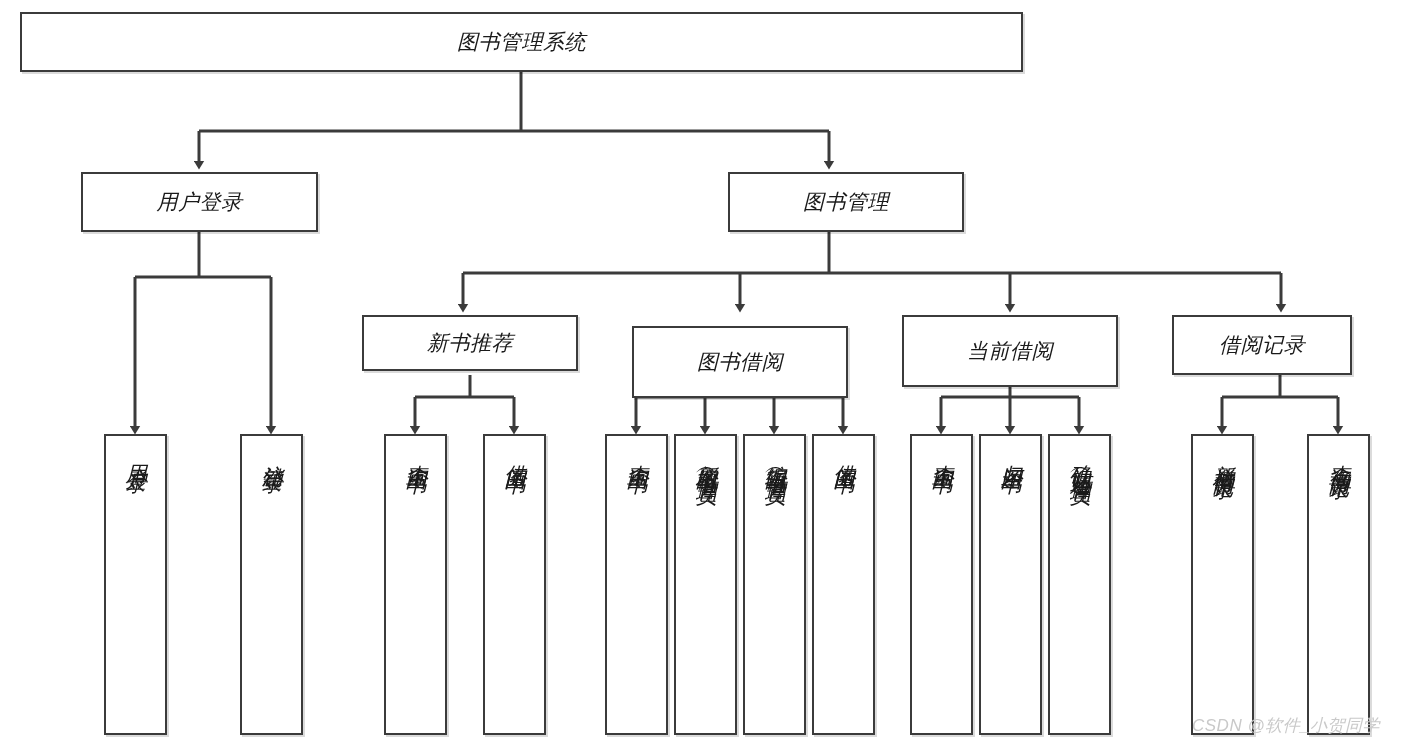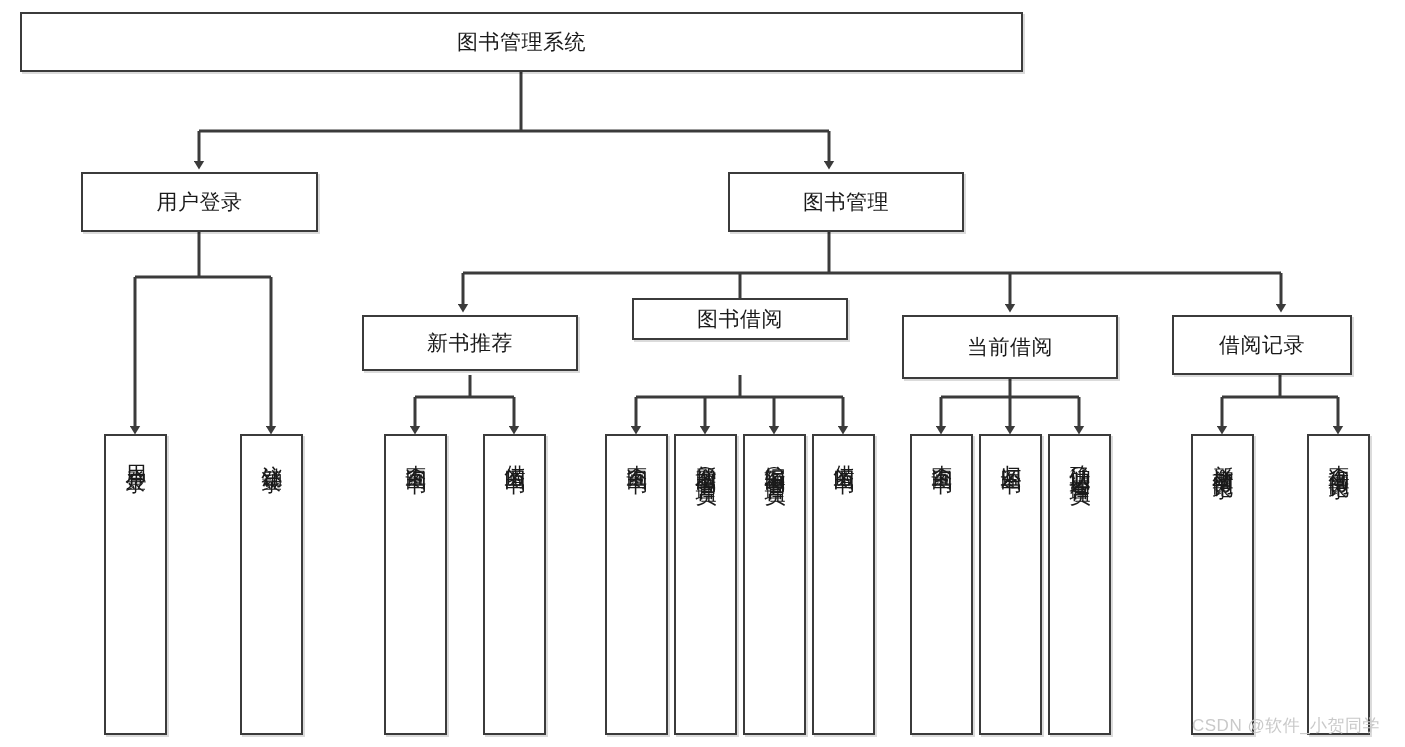--- a/index.html
+++ b/index.html
@@ -9,20 +9,21 @@
   }
   body {
     font-family: "Liberation Sans", "DejaVu Sans", sans-serif;
   }
   #canvas {
     position: relative;
     width: 1405px;
     height: 747px;
     background: #ffffff;
     overflow: hidden;
+    font-style: italic;
   }
   svg.wires {
     position: absolute;
     left: 0;
     top: 0;
     width: 1405px;
     height: 747px;
     pointer-events: none;
   }
   .node {
@@ -129,24 +130,24 @@
   <div class="node" style="left:81px; top:172px; width:237px; height:60px;">
     <span class="label">用户登录</span>
   </div>
   <div class="node" style="left:712px; top:172px; width:236px; height:60px;margin-left:16px;">
     <span class="label">图书管理</span>
   </div>
 
   <div class="node" style="left:362px; top:315px; width:216px; height:56px;">
     <span class="label">新书推荐</span>
   </div>
-  <div class="node" style="left:632px; top:298px; width:216px; height:42px;">
+  <div class="node" style="left:632px; top:326px; width:216px; height:72px;">
     <span class="label">图书借阅</span>
   </div>
-  <div class="node" style="left:902px; top:315px; width:216px; height:64px;text-align:center;">
+  <div class="node" style="left:902px; top:315px; width:216px; height:72px;text-align:center;">
     <span class="label">当前借阅</span>
   </div>
   <div class="node" style="left:1172px; top:315px; width:180px; height:60px;">
     <span class="label">借阅记录</span>
   </div>
 
   <div class="node leaf" style="left:104px; top:434px; width:63px; height:301px;">
     <span class="label">用户登录</span>
   </div>
   <div class="node leaf" style="left:240px; top:434px; width:63px; height:301px;">

